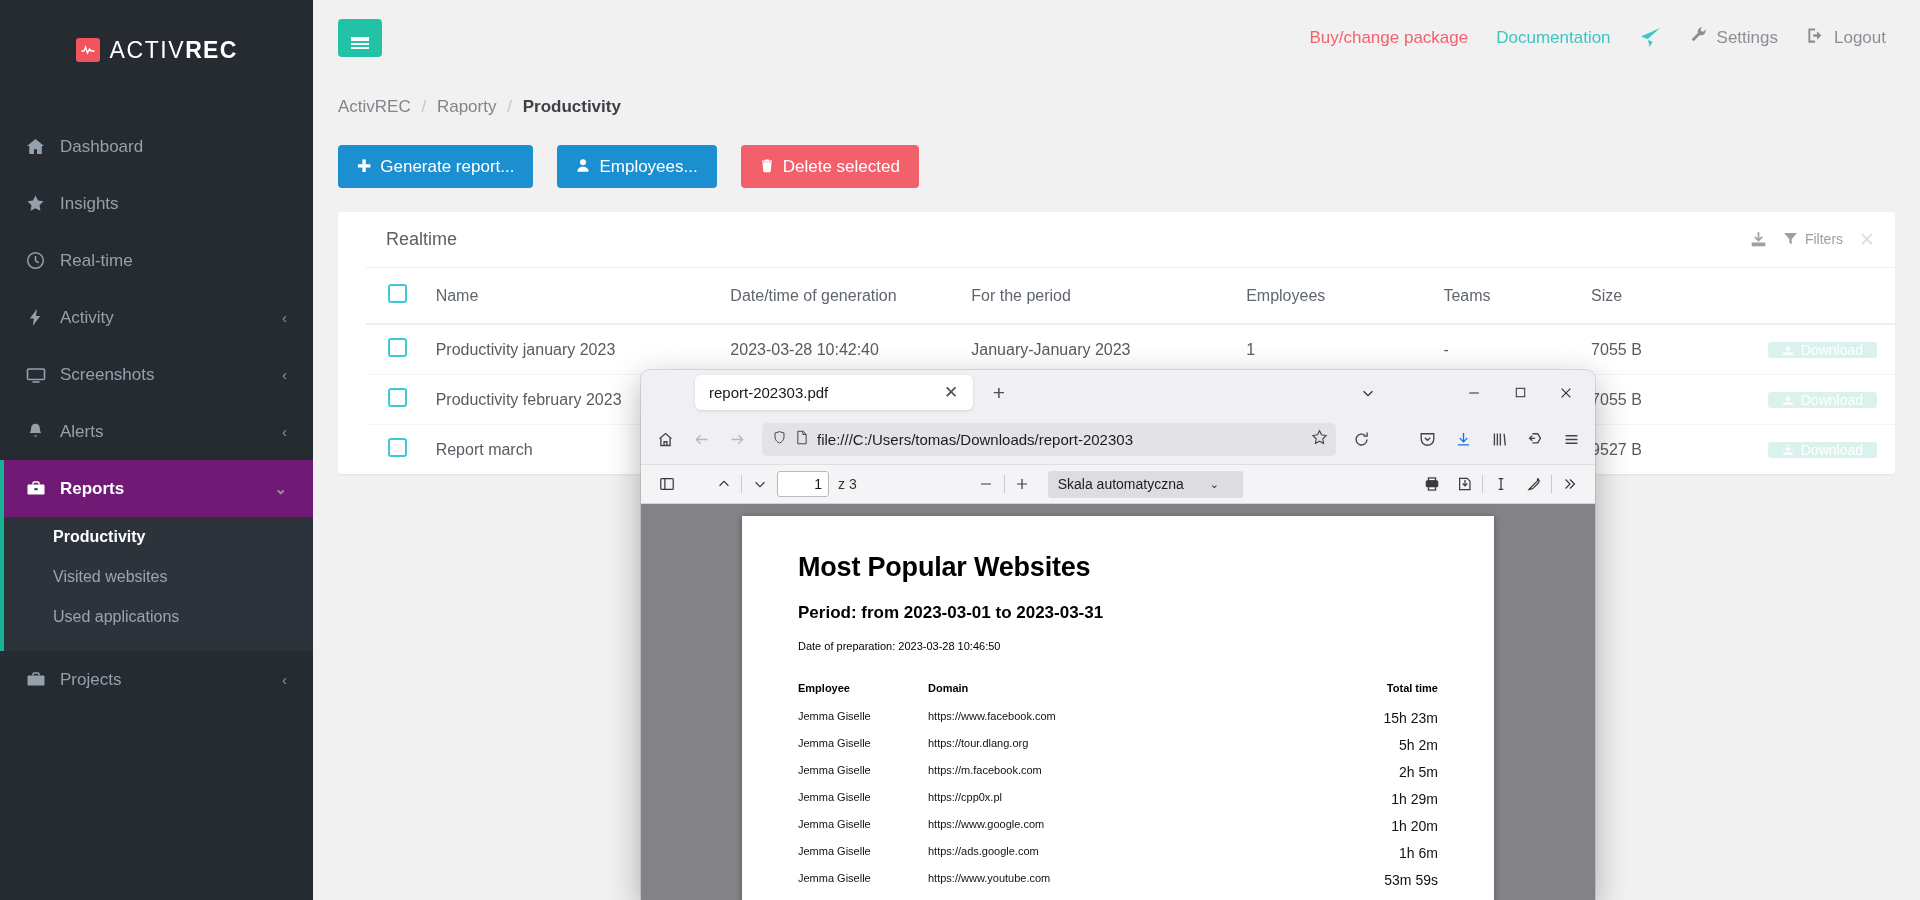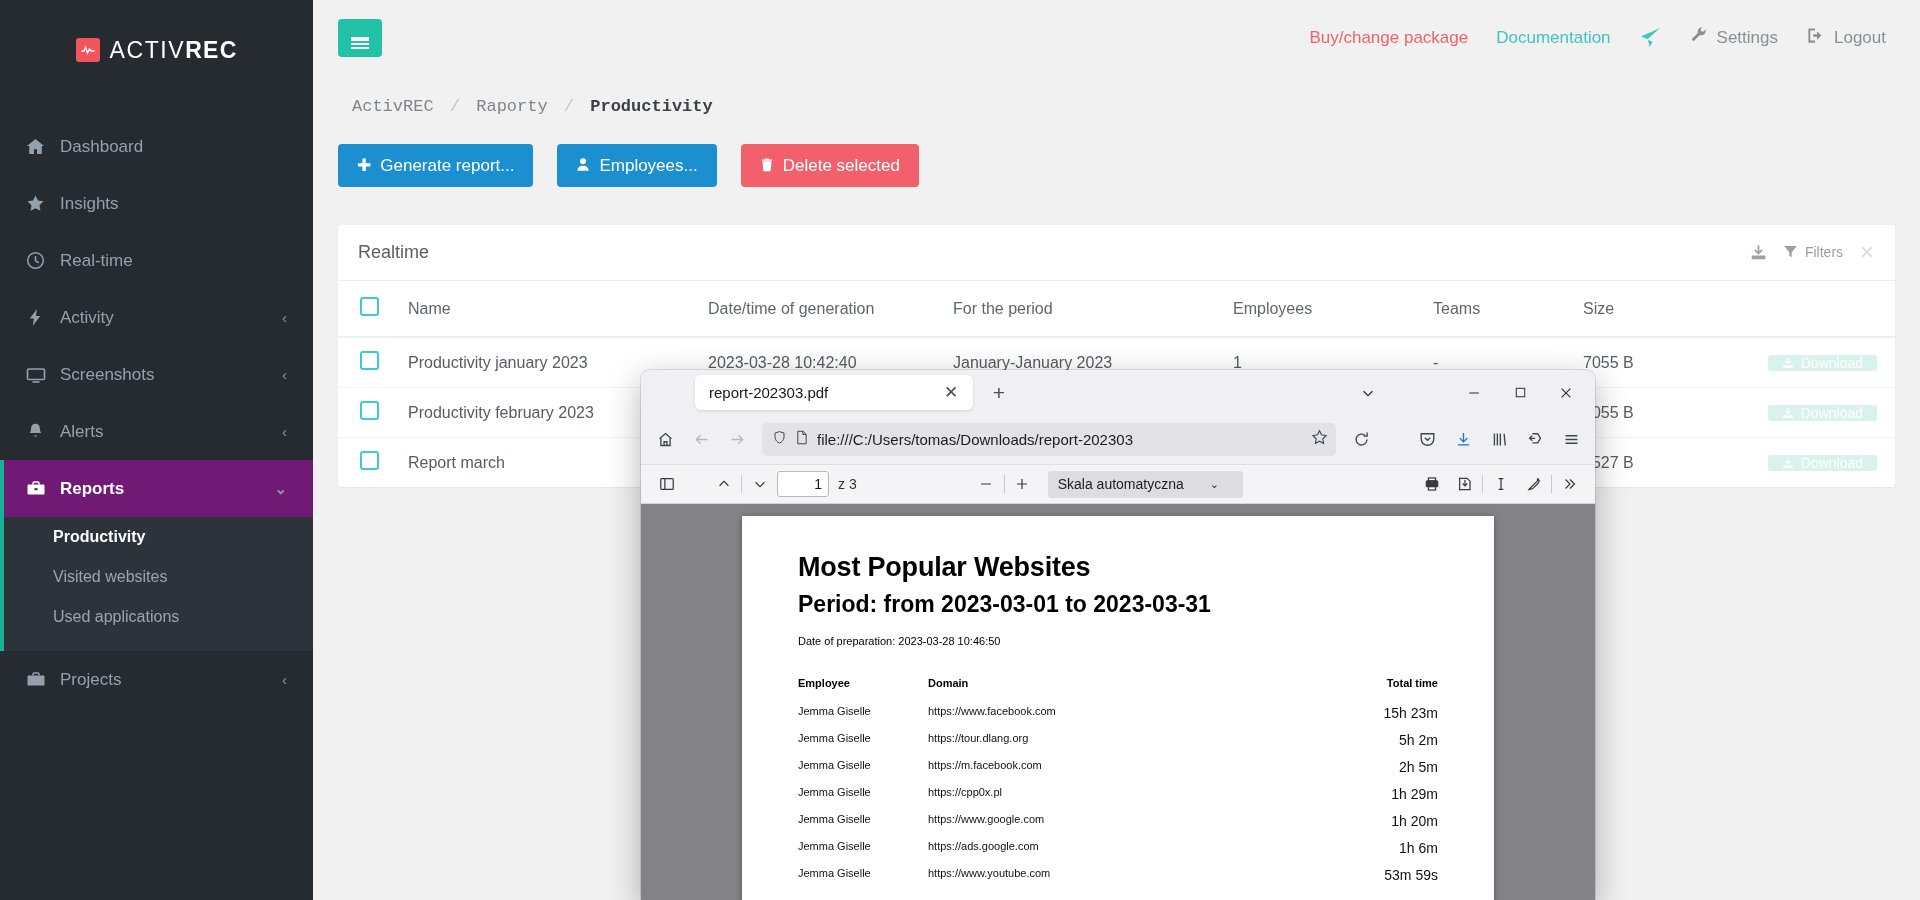--- a/index.html
+++ b/index.html
@@ -81,43 +81,44 @@
   .tb-link { cursor: pointer; white-space: nowrap; }
   .tb-buy { color: #f2626c; }
   .tb-doc { color: #3ec5c0; }
   .tb-plane { color: #3ec9c0; cursor: pointer; display: flex; align-items: center;}
   .tb-item { color: #8a8f95; display: flex; align-items: center; gap: 9px; cursor: pointer; }
   .tb-item svg { fill: #6e7479; }
 
   
   .content { position: absolute; left: 313px; top: 75px; right: 0; bottom: 0; }
   .breadcrumb {
-    padding: 22px 0 0 39px; font-size: 17px; color: #9aa0a6; font-family: Liberation Mono, monospace;
+    padding: 22px 0 0 25px; font-size: 17px; color: #9aa0a6;
   }
   .breadcrumb .sep { color: #c3c7cb; margin: 0 6px; }
   .breadcrumb .crumb { color: #7f858b; cursor: pointer; }
   .breadcrumb .crumb.current { color: #3c4148; font-weight: 700; cursor: default; }
 
   .actions {
     margin: 28px 25px 0 25px; display: flex; align-items: center;
   }
   .btn {
     height: 43px; border: none; border-radius: 4px; color: #fff;
     font-size: 17px; font-family: inherit; display: inline-flex;
     align-items: center; gap: 9px; padding: 0 19px; cursor: pointer;
   }
   .btn-primary { background: #1b8fd0; }
   .btn-danger { background: #f2606b; margin-left: auto; }
   .btn + .btn { margin-left: 24px; }
   .btn .g { font-size: 17px; line-height: 1; }
 
   
   .card {
-    margin: 38px 25px 0 25px; background: #fff; border-radius: 3px;
+    margin: 24px 25px 0 25px; background: #fff; border-radius: 3px;
     box-shadow: 0 1px 2px rgba(0,0,0,0.06);
+    padding-left: 28px;
   }
   .card-head {
     height: 56px; display: flex; align-items: center; padding: 0 20px;
     border-bottom: 1px solid #edeff1;
   }
   .card-title { font-size: 18px; color: #5a6066; font-weight: 400; }
   .card-tools {
     margin-left: auto; display: flex; align-items: center; gap: 16px;
     color: #9aa0a6; font-size: 14px;
   }
@@ -239,21 +240,21 @@
 
   .pdfview {
     height: 100%; background: #828287; padding-top: 12px;
     display: flex; justify-content: center;
   }
   .page {
     width: 752px; background: #fff; padding: 36px 56px 0 56px;
     color: #000; box-shadow: 0 1px 6px rgba(0,0,0,0.35);
   }
   .pdf-h1 { font-size: 27px; font-weight: 700; letter-spacing: -0.2px; }
-  .pdf-h2 { font-size: 23px; font-weight: 700; margin-top: 8px; }
+  .pdf-h2 { font-size: 17px; font-weight: 700; margin-top: 20px; }
   .pdf-sub { font-size: 11px; margin-top: 17px; }
   .pdf-table { width: 100%; margin-top: 30px; border-collapse: collapse; }
   .pdf-table th {
     font-size: 11px; font-weight: 700; text-align: left; padding: 0 0 10px 0;
     color: #000; border: none;
   }
   .pdf-table th.rt { text-align: right; }
   .pdf-table td {
     font-size: 11px; padding: 6px 0 5px 0; border: none; color: #111;
     vertical-align: top;

